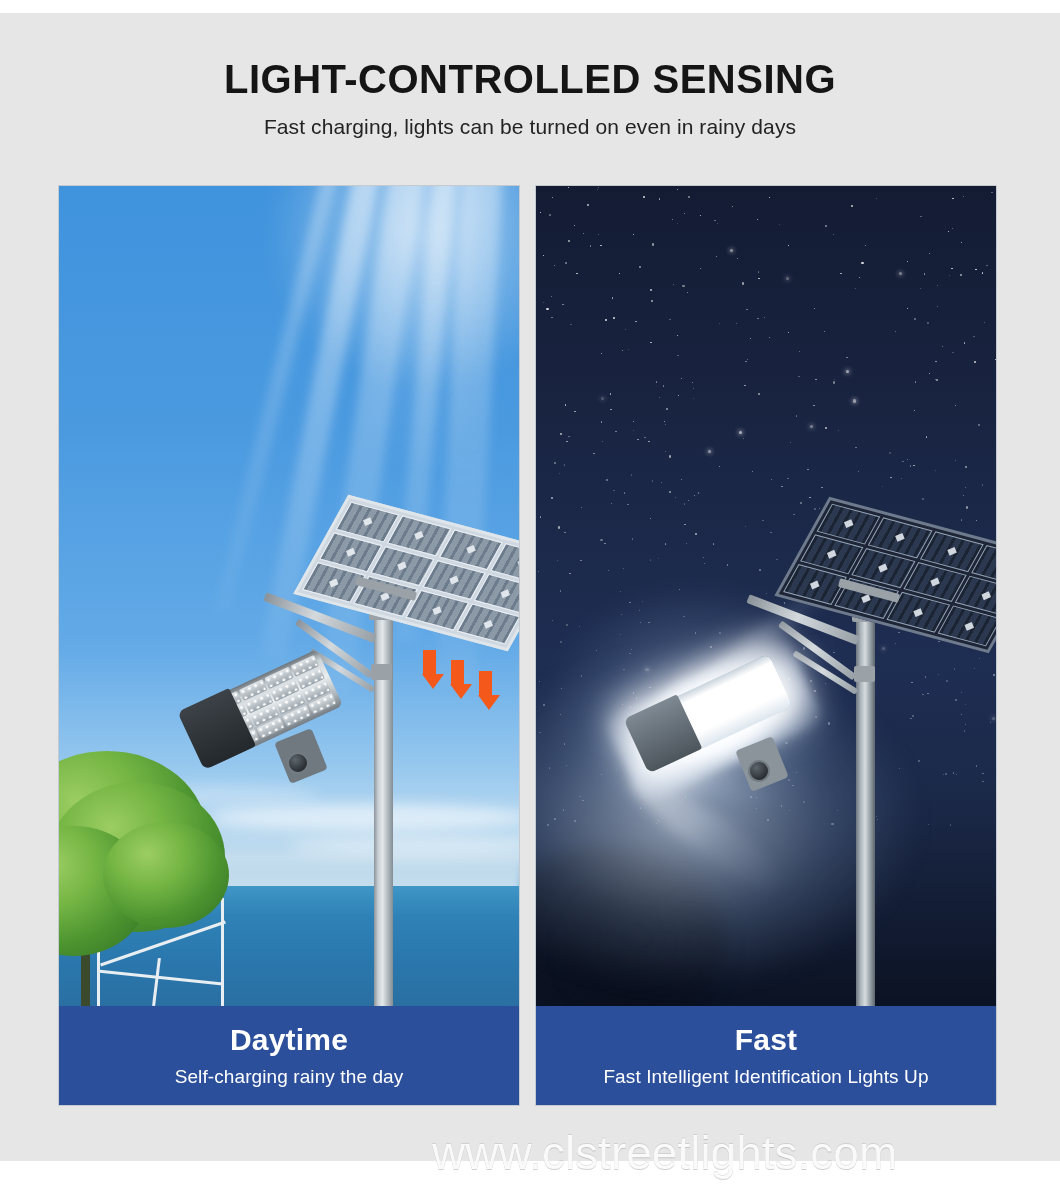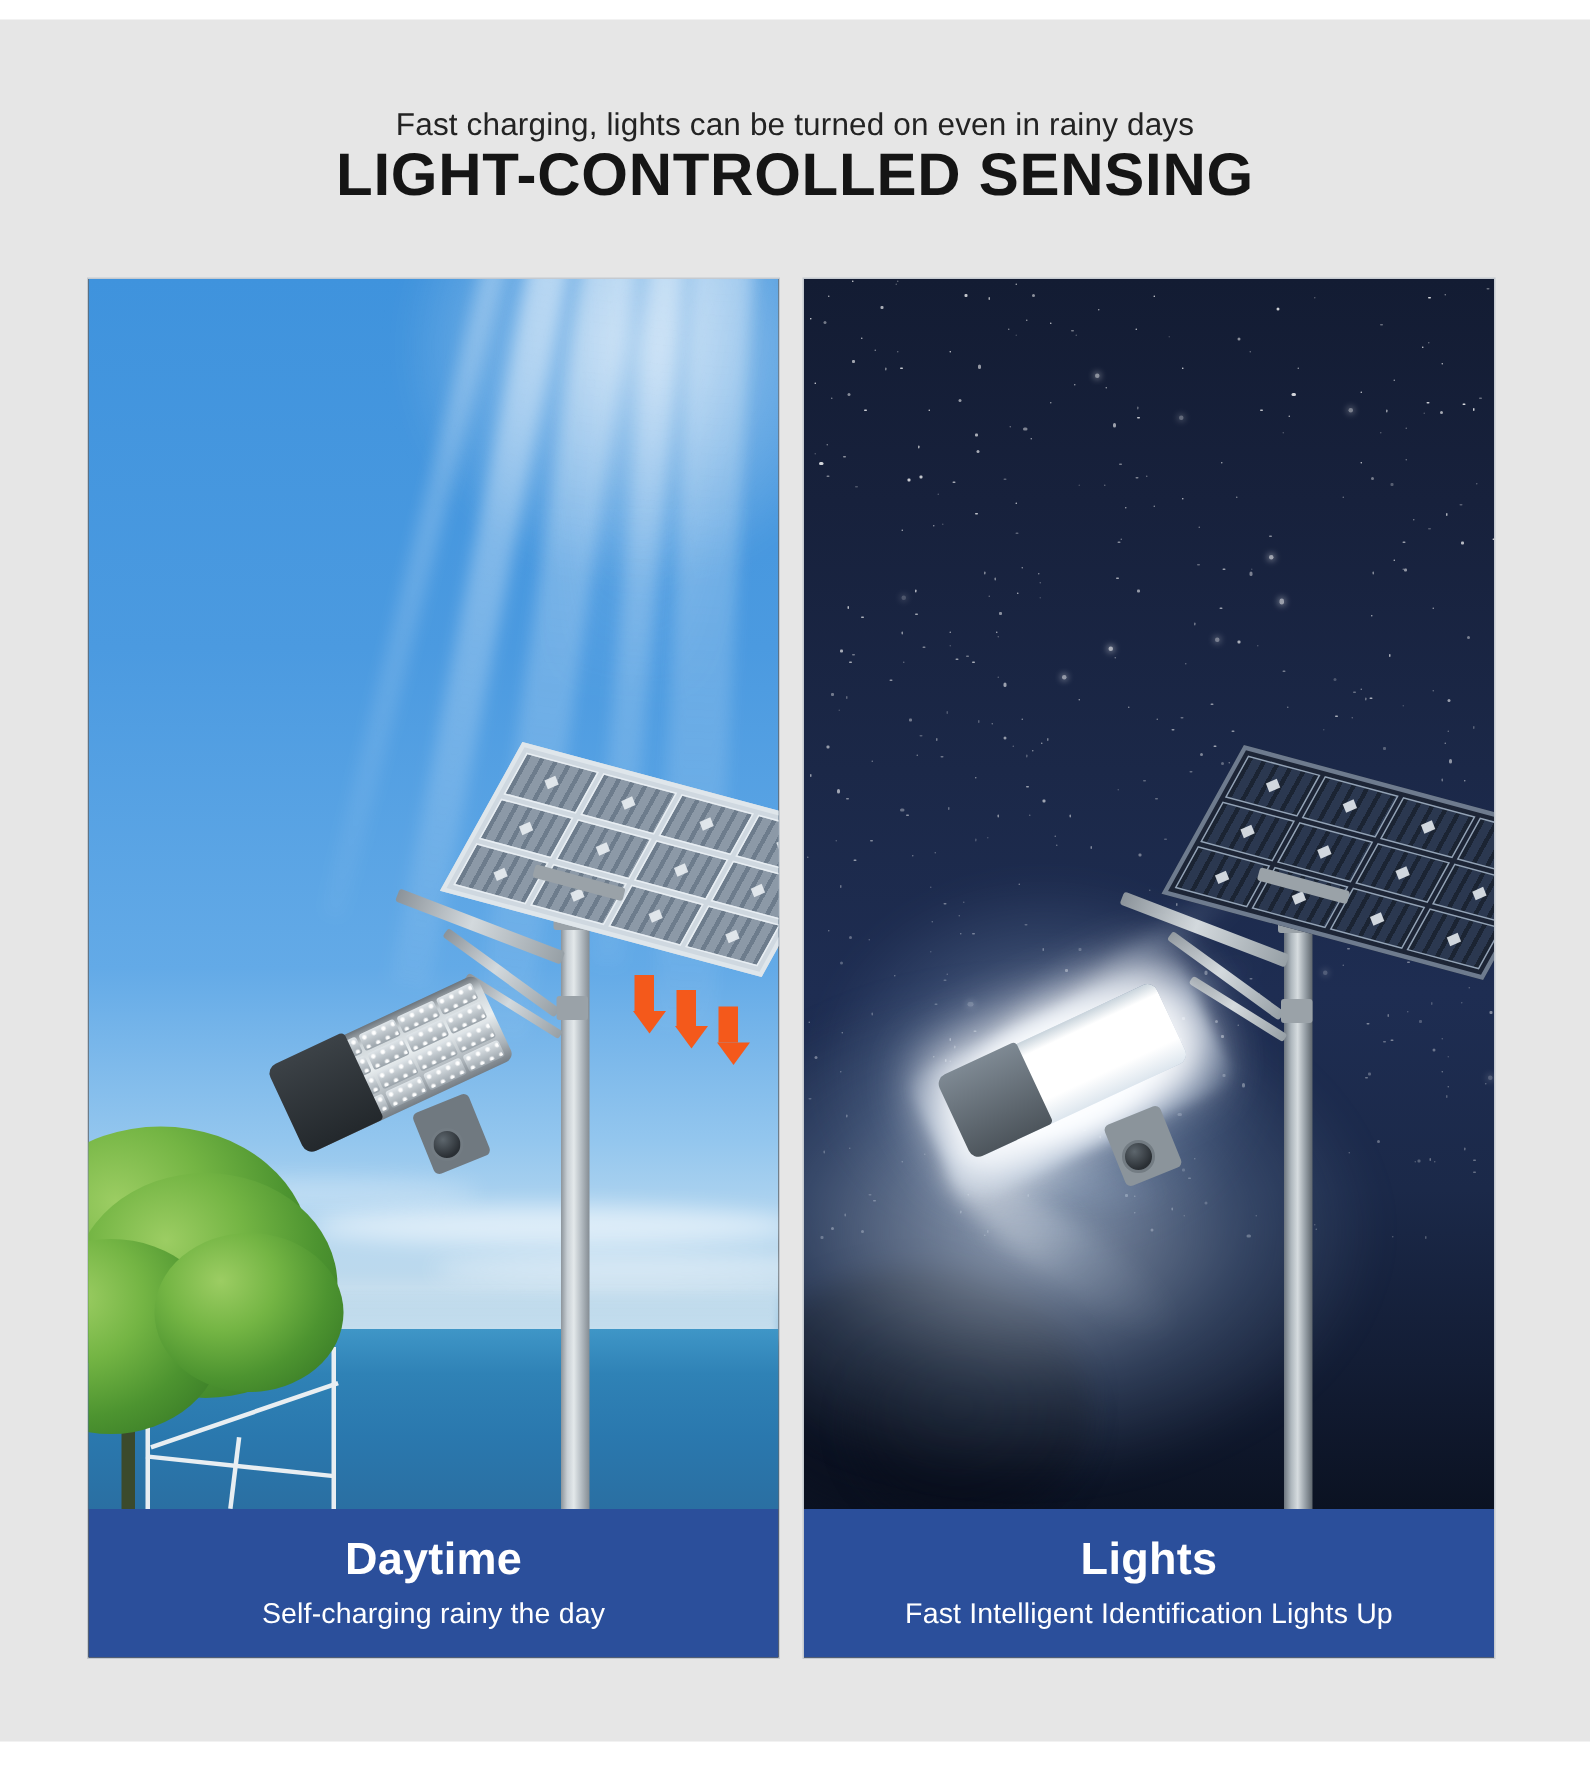--- a/index.html
+++ b/index.html
@@ -185,22 +185,22 @@
     font-weight:normal; pointer-events:none;
   }
 </style>
 </head>
 <body>
 
 <div id="page">
   <div id="gray-bg"></div>
 
   <div id="heading">
+    <div id="title">LIGHT-CONTROLLED SENSING</div>
     <div id="subtitle">Fast charging, lights can be turned on even in rainy days</div>
-    <div id="title">LIGHT-CONTROLLED SENSING</div>
   </div>
 
   <div class="card" id="card-day">
     <div class="photo">
       <div class="day-sky"></div>
       <div class="sun-glow"></div>
 
       <div class="sun-ray" style="left:300px;top:-40px;width:26px;height:520px;transform:rotate(11deg);"></div>
       <div class="sun-ray" style="left:336px;top:-50px;width:34px;height:560px;transform:rotate(8deg);opacity:.8;"></div>
       <div class="sun-ray" style="left:378px;top:-40px;width:22px;height:500px;transform:rotate(5deg);opacity:.85;"></div>
@@ -771,18 +771,19 @@
         <div style="position:absolute;inset:0;border-radius:7px;
                     background:linear-gradient(180deg,#c9d4dc 0%, #ffffff 16%, #ffffff 72%, #dde6ee 100%);
                     box-shadow:0 0 34px 16px rgba(255,255,255,.85);"></div>
         <div class="led-cap" style="background:linear-gradient(180deg,#7e8993,#4d555c);"></div>
       </div>
       <div class="led-neck" style="left:206px;top:556px;width:40px;height:44px;transform:rotate(-22deg);background:#8b949b;"></div>
       <div class="sensor" style="left:212px;top:574px;"></div>
     </div>
 
     <div class="caption">
-      <div class="cap-title">Lights</div>
+      <div class="cap-title">Fast</div>
       <div class="cap-sub">Fast Intelligent Identification Lights Up</div>
     </div>
   </div>
 
+  <div id="watermark">www.clstreetlights.com</div>
 </div>
 
 </body></html>

